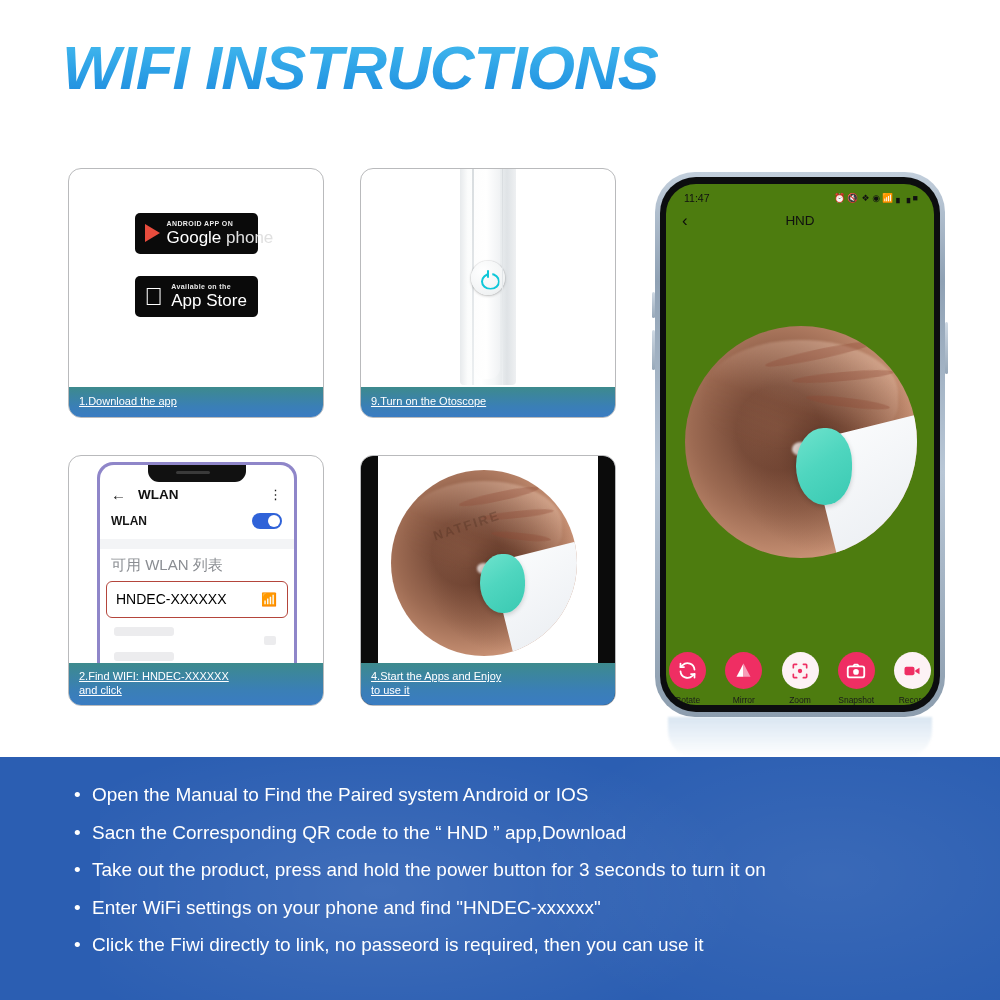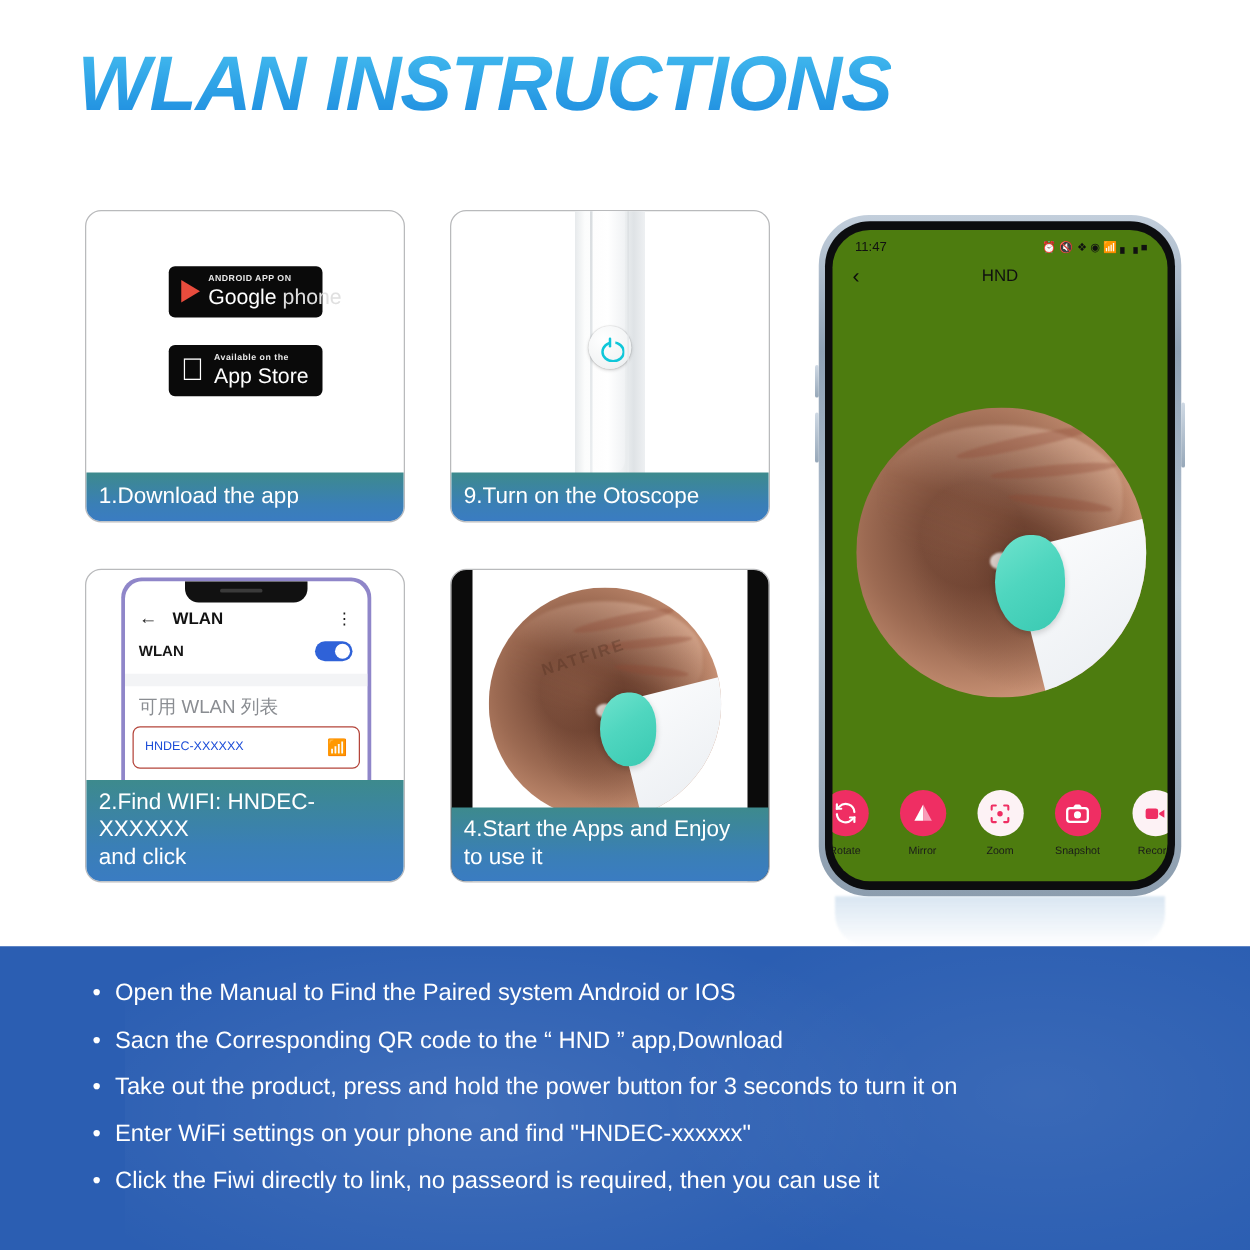--- a/index.html
+++ b/index.html
@@ -28,23 +28,24 @@
     border: 1.5px solid #b9babc;
     border-radius: 13px;
     background: #fff;
     overflow: hidden;
   }
   .panel-body { position: absolute; inset: 0; overflow: hidden; }
   .caption {
     position: absolute; left: 0; right: 0; bottom: 0;
     background: linear-gradient(180deg, #3d8a8d 0%, #3a7fb6 65%, #3a7cc2 100%);
     color: #fff;
-    font-size: 18px;
+    font-size: 11px;
     line-height: 1.22;
     padding: 8px 10px 9px 10px;
+    text-decoration: underline;
   }
   .caption.two-line { padding-top: 7px; padding-bottom: 8px; }
 
   
   #panel1 { left: 68px;  top: 168px; width: 256px; height: 250px; }
   #panel2 { left: 360px; top: 168px; width: 256px; height: 250px; }
   #panel3 { left: 68px;  top: 455px; width: 256px; height: 251px; }
   #panel4 { left: 360px; top: 455px; width: 256px; height: 251px; }
 
   
@@ -107,21 +108,21 @@
   .wtitle{font-size:13.5px;font-weight:bold;color:#121212;margin-left:12px;}
   .wdots{margin-left:auto;font-size:13px;color:#1b1b1b;letter-spacing:0;line-height:1;}
   .wrow{display:flex;align-items:center;padding:11px 12px 10px 11px;}
   .wrow-label{font-size:12px;font-weight:bold;color:#161616;}
   .wtoggle{margin-left:auto;width:30px;height:16px;border-radius:9px;background:#2f62d8;position:relative;}
   .wtoggle::after{content:"";position:absolute;right:2px;top:2px;width:12px;height:12px;border-radius:50%;background:#fff;}
   .wsep{height:10px;background:#f3f4f6;}
   .wsection{font-size:15px;color:#8a8d92;padding:7px 12px 6px 11px;}
   .whl{margin:0 6px;border:1.4px solid #b4453b;border-radius:6px;padding:9px 9px 10px 9px;
        display:flex;align-items:center;}
-  .whl-name{font-size:10px;color:#1d4ed8;font-weight:500;}
+  .whl-name{font-size:14px;color:#000000;font-weight:500;}
   .wifi-ico{margin-left:auto;color:#6d7075;font-size:13px;line-height:1;}
   .wghost{margin:9px 14px 0 14px;height:9px;background:#ececee;border-radius:3px;width:60px;}
   .wghost.b{margin-top:16px;}
   .wghost-dot{position:absolute;right:18px;width:12px;height:9px;background:#ececee;border-radius:2px;}
 
   
   .earstage{position:absolute;inset:0;background:#fff;}
   .earstage .bar-l,.earstage .bar-r{position:absolute;top:0;bottom:0;width:17px;background:#0b0b0b;}
   .earstage .bar-l{left:0;} .earstage .bar-r{right:0;}
   .ear{position:absolute;border-radius:50%;overflow:hidden;
@@ -147,21 +148,21 @@
   .bigphone{position:absolute;left:655px;top:172px;width:290px;height:545px;
     background:linear-gradient(180deg,#c3cfdc,#8fa1b4 20%,#b9c7d6 55%,#8c9dae 100%);
     border-radius:40px;padding:5px;}
   .bigphone-inner{width:100%;height:100%;background:#0c0d0f;border-radius:36px;padding:7px 6px;}
   .bigscreen{position:relative;width:100%;height:100%;background:#4d7c0f;border-radius:30px;overflow:hidden;}
   .statusbar{display:flex;align-items:center;padding:8px 16px 0 18px;font-size:10.5px;color:#111;}
   .status-icons{margin-left:auto;display:flex;gap:2.5px;align-items:center;font-size:9px;color:#111;letter-spacing:0;}
   .navbar{display:flex;align-items:center;padding:8px 16px 0 16px;position:relative;}
   .nav-back{font-size:17px;color:#0d0d0d;line-height:1;}
   .nav-title{position:absolute;left:0;right:0;text-align:center;font-size:13.5px;color:#101010;}
-  .controls{position:absolute;left:0;right:0;bottom:20px;display:flex;justify-content:center;gap:25px;}
+  .controls{position:absolute;left:0;right:0;bottom:0;display:flex;justify-content:center;gap:13px;}
   .ctrl{width:44px;display:flex;flex-direction:column;align-items:center;gap:6px;}
   .ctrl-circle{width:37px;height:37px;border-radius:50%;display:flex;align-items:center;justify-content:center;}
   .ctrl-circle.filled{background:#ef2e63;}
   .ctrl-circle.light{background:#fdf2f5;}
   .ctrl-label{font-size:8.5px;color:#1a1a1a;}
   .side-btn{position:absolute;background:linear-gradient(180deg,#cfd9e4,#97a8b9);border-radius:2px;}
 
   .reflection{position:absolute;left:668px;top:717px;width:264px;height:40px;
     background:linear-gradient(180deg,rgba(205,222,238,.75),rgba(255,255,255,0));
     border-radius:0 0 26px 26px;filter:blur(1px);}
@@ -177,21 +178,21 @@
   .bullet{display:flex;align-items:baseline;color:#fff;font-size:19px;
     line-height:1;margin-bottom:18.5px;}
   .bullet .dot{flex:none;width:18px;font-size:19px;line-height:1;}
   .bullet .btxt{white-space:nowrap;}
 </style>
 </head>
 <body>
 
 <div class="page">
 
-  <div class="title">WLAN INSTRUCTIONS</div>
+  <div class="title">WIFI INSTRUCTIONS</div>
 
   <div class="panel" id="panel1">
     <div class="panel-body">
       <div class="badges">
 
         <div class="badge">
           <span class="gp-tri"></span>
           <span class="badge-text">
             <span class="badge-small">ANDROID APP ON</span>
             <span class="badge-big"><span>Google</span><span class="thin"> phone</span></span>

